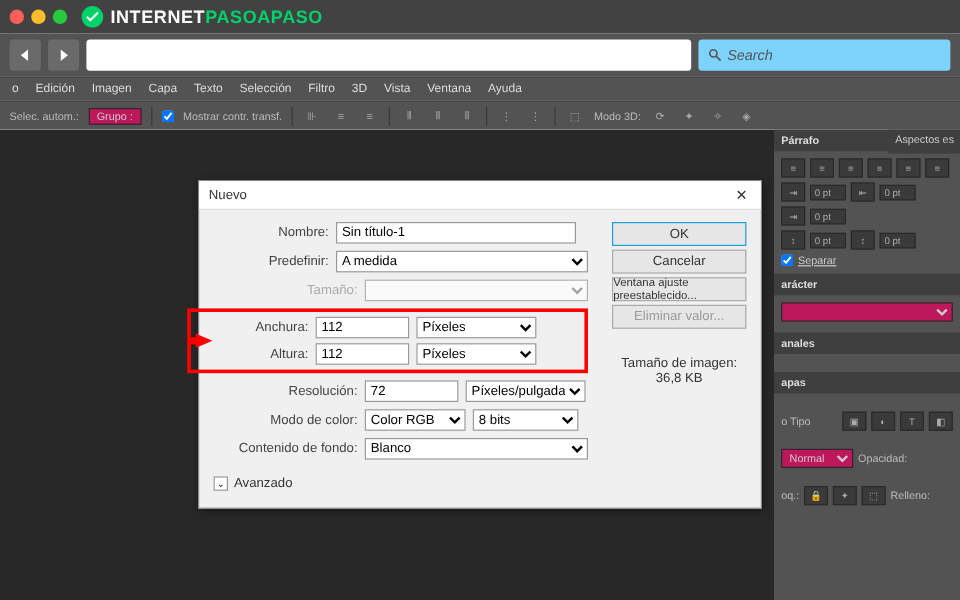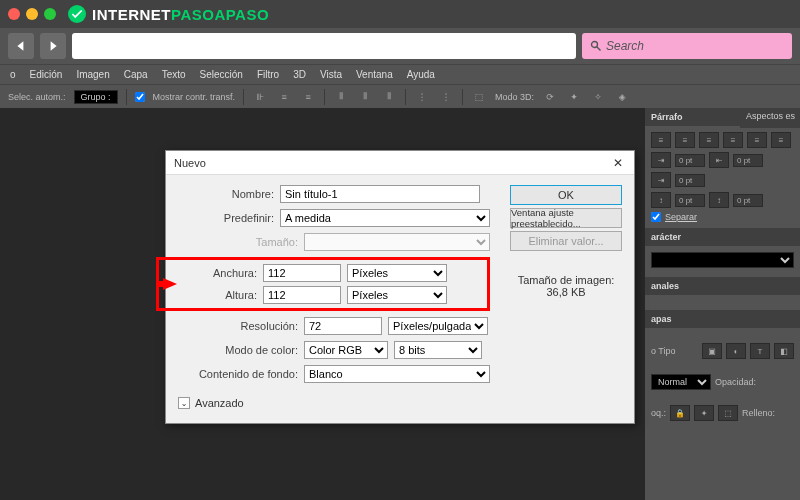--- a/index.html
+++ b/index.html
@@ -9,40 +9,40 @@
 .win-btn { width: 12px; height: 12px; border-radius: 50%; }
 .red { background: #ff5f56; } .yellow { background: #ffbd2e; } .green { background: #27c93f; }
 .logo-badge { width: 18px; height: 18px; border-radius: 50%; background: #00d26a; display: flex; align-items: center; justify-content: center; margin-left: 6px; }
 .logo-badge svg { width: 14px; height: 14px; }
 .brand { font-size: 15px; font-weight: 900; letter-spacing: 0.5px; }
 .brand .w1 { color: #fff; } .brand .w2 { color: #00d26a; }
 
 .nav-bar { height: 36px; background: #535353; display: flex; align-items: center; padding: 0 8px; gap: 6px; }
 .nav-btn { width: 26px; height: 26px; background: #6a6a6a; border-radius: 3px; display: flex; align-items: center; justify-content: center; color: #fff; }
 .address { flex: 1; height: 26px; background: #fff; border-radius: 3px; }
-.search-box { width: 210px; height: 26px; background: #f9a8d4; border-radius: 3px; display: flex; align-items: center; padding: 0 8px; color: #555; font-size: 12px; font-style: italic; gap: 4px; }
+.search-box { width: 210px; height: 26px; background: #7dd3fc; border-radius: 3px; display: flex; align-items: center; padding: 0 8px; color: #555; font-size: 12px; font-style: italic; gap: 4px; }
 
 .app-menu { height: 20px; background: #535353; display: flex; align-items: center; padding: 0 10px; gap: 14px; color: #ddd; font-size: 10px; border-top: 1px solid #444; }
 .app-menu span { cursor: default; }
 
 .tool-bar { height: 24px; background: #535353; display: flex; align-items: center; padding: 0 8px; gap: 8px; color: #bbb; font-size: 9px; border-top: 1px solid #444; }
 .tool-sep { width: 1px; height: 16px; background: #3a3a3a; }
 .tool-ico { width: 16px; height: 16px; display: flex; align-items: center; justify-content: center; color: #aaa; }
 
 .workspace { position: absolute; top: 108px; left: 0; right: 0; bottom: 0; background: #fff; display: flex; }
 .canvas-area { flex: 1; background: #282828; position: relative; }
 .panels { width: 155px; background: #535353; display: flex; flex-direction: column; color: #ccc; font-size: 9px; }
 .panel-head { height: 18px; background: #3f3f3f; display: flex; align-items: center; padding: 0 6px; font-weight: bold; color: #ddd; }
 .panel-body { padding: 6px; display: flex; flex-direction: column; gap: 4px; }
 .panel-row { display: flex; align-items: center; gap: 4px; }
 .icon-btn { width: 20px; height: 16px; background: #3a3a3a; border: 1px solid #2a2a2a; display: flex; align-items: center; justify-content: center; font-size: 8px; color: #aaa; }
 .pt-field { background: #3a3a3a; border: 1px solid #2a2a2a; color: #aaa; font-size: 8px; padding: 1px 3px; width: 30px; }
 .panel-chk { display: flex; align-items: center; gap: 4px; font-size: 9px; color: #ccc; text-decoration: underline; }
 .panel-chk input { width: 10px; height: 10px; }
-.panel-sel { background: #000000; border: 1px solid #2a2a2a; color: #ccc; font-size: 9px; padding: 1px 2px; }
+.panel-sel { background: #be185d; border: 1px solid #2a2a2a; color: #ccc; font-size: 9px; padding: 1px 2px; }
 .panel-lbl { font-size: 9px; color: #bbb; }
 
 
 .aspects-tab { position: absolute; top: 108px; right: 0; width: 60px; height: 20px; background: #3f3f3f; color: #ccc; font-size: 9px; padding: 3px 6px; white-space: nowrap; overflow: hidden; }
 
 
 .dialog { position: absolute; top: 150px; left: 165px; width: 470px; background: #f0f0f0; border: 1px solid #888; box-shadow: 2px 2px 8px rgba(0,0,0,0.5); font-size: 11px; color: #333; }
 .dlg-title { height: 24px; background: #fff; display: flex; align-items: center; justify-content: space-between; padding: 0 8px; border-bottom: 1px solid #ddd; }
 .dlg-close { width: 16px; height: 16px; display: flex; align-items: center; justify-content: center; font-size: 12px; }
 .dlg-body { display: flex; padding: 10px 12px 14px 12px; gap: 20px; }
@@ -261,20 +261,21 @@
       </div>
 
       <div class="adv-row">
         <span class="adv-chevron">⌄</span>
         <span>Avanzado</span>
       </div>
     </div>
 
     <div class="dlg-right">
       <div class="dlg-btn primary">OK</div>
+      <div class="dlg-btn">Cancelar</div>
       <div class="dlg-btn" style="font-size:9.5px">Ventana ajuste preestablecido...</div>
       <div class="dlg-btn disabled">Eliminar valor...</div>
       <div class="size-info">
         <div>Tamaño de imagen:</div>
         <div>36,8 KB</div>
       </div>
     </div>
   </div>
 </div>
 

